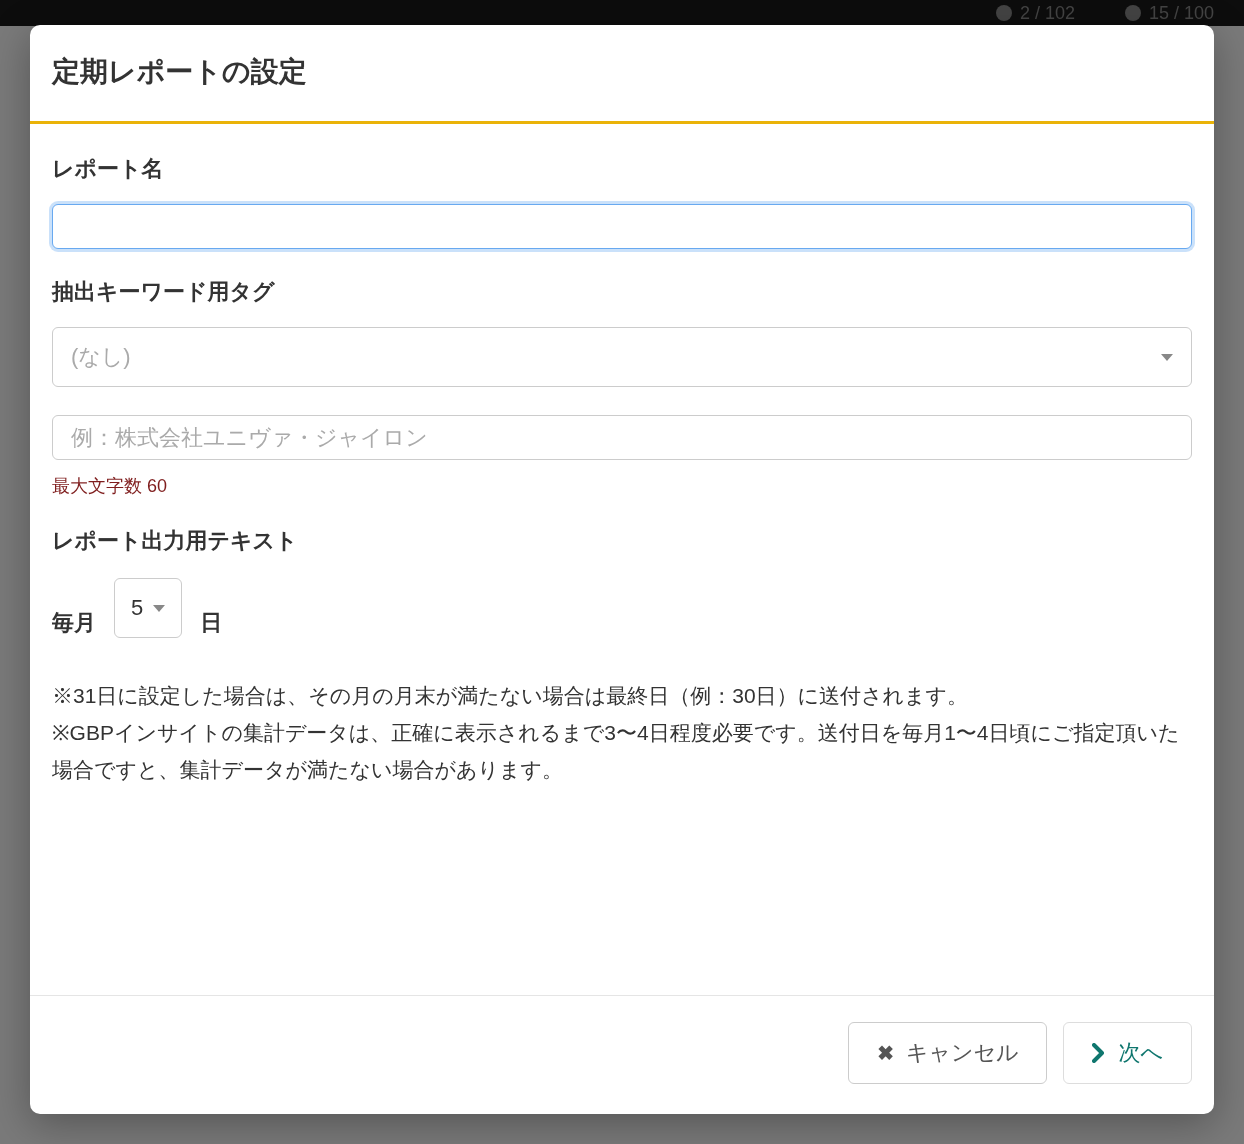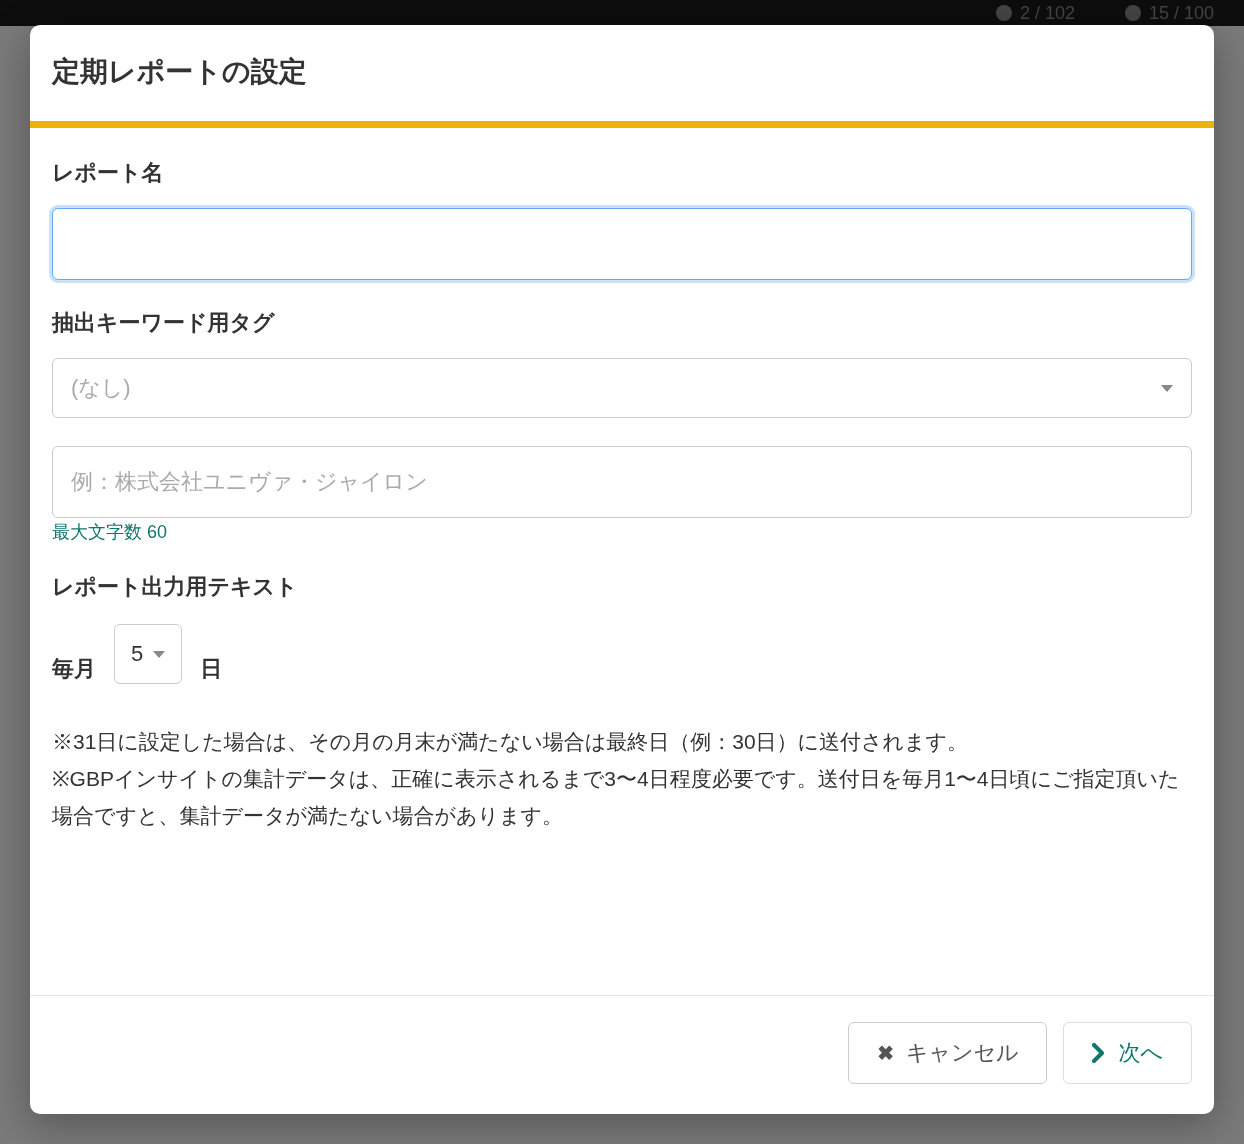--- a/index.html
+++ b/index.html
@@ -57,21 +57,21 @@
       bottom: 30px;
       background: #fff;
       border-radius: 10px;
       box-shadow: 0 10px 40px rgba(0,0,0,0.3);
       display: flex;
       flex-direction: column;
       overflow: hidden;
     }
     .modal-header {
       padding: 28px 30px 30px 22px;
-      border-bottom: 7px solid #eab308;
+      border-bottom: 3px solid #eab308;
     }
     .modal-title {
       font-size: 28px;
       font-weight: 600;
       color: #333;
     }
     .modal-body {
       flex: 1;
       padding: 30px 22px 10px 22px;
       overflow-y: auto;
@@ -95,21 +95,21 @@
       width: 22px;
       height: 22px;
       border-radius: 50%;
       background: #333;
       color: #fff;
       font-size: 15px;
       font-weight: 700;
     }
     .text-input {
       width: 100%;
-      height: 72px;
+      height: 45px;
       padding: 0 18px;
       font-size: 22px;
       border: 1px solid #ccc;
       border-radius: 6px;
       outline: none;
       color: #6d28d9;
     }
     .text-input.focused {
       border: 1px solid #68a9f0;
       box-shadow: 0 0 0 3px rgba(104,169,240,0.35);
@@ -132,22 +132,22 @@
       cursor: pointer;
     }
     .caret-down {
       width: 0; height: 0;
       border-left: 6px solid transparent;
       border-right: 6px solid transparent;
       border-top: 7px solid #888;
     }
     .helper-text {
       font-size: 18px;
-      color: #0f766e;
-      margin-top: 2px;
+      color: #7f1d1d;
+      margin-top: 14px;
     }
     .send-day-row {
       display: flex;
       align-items: flex-end;
       gap: 18px;
       font-size: 22px;
       font-weight: 700;
       color: #333;
       margin-top: 22px;
     }

